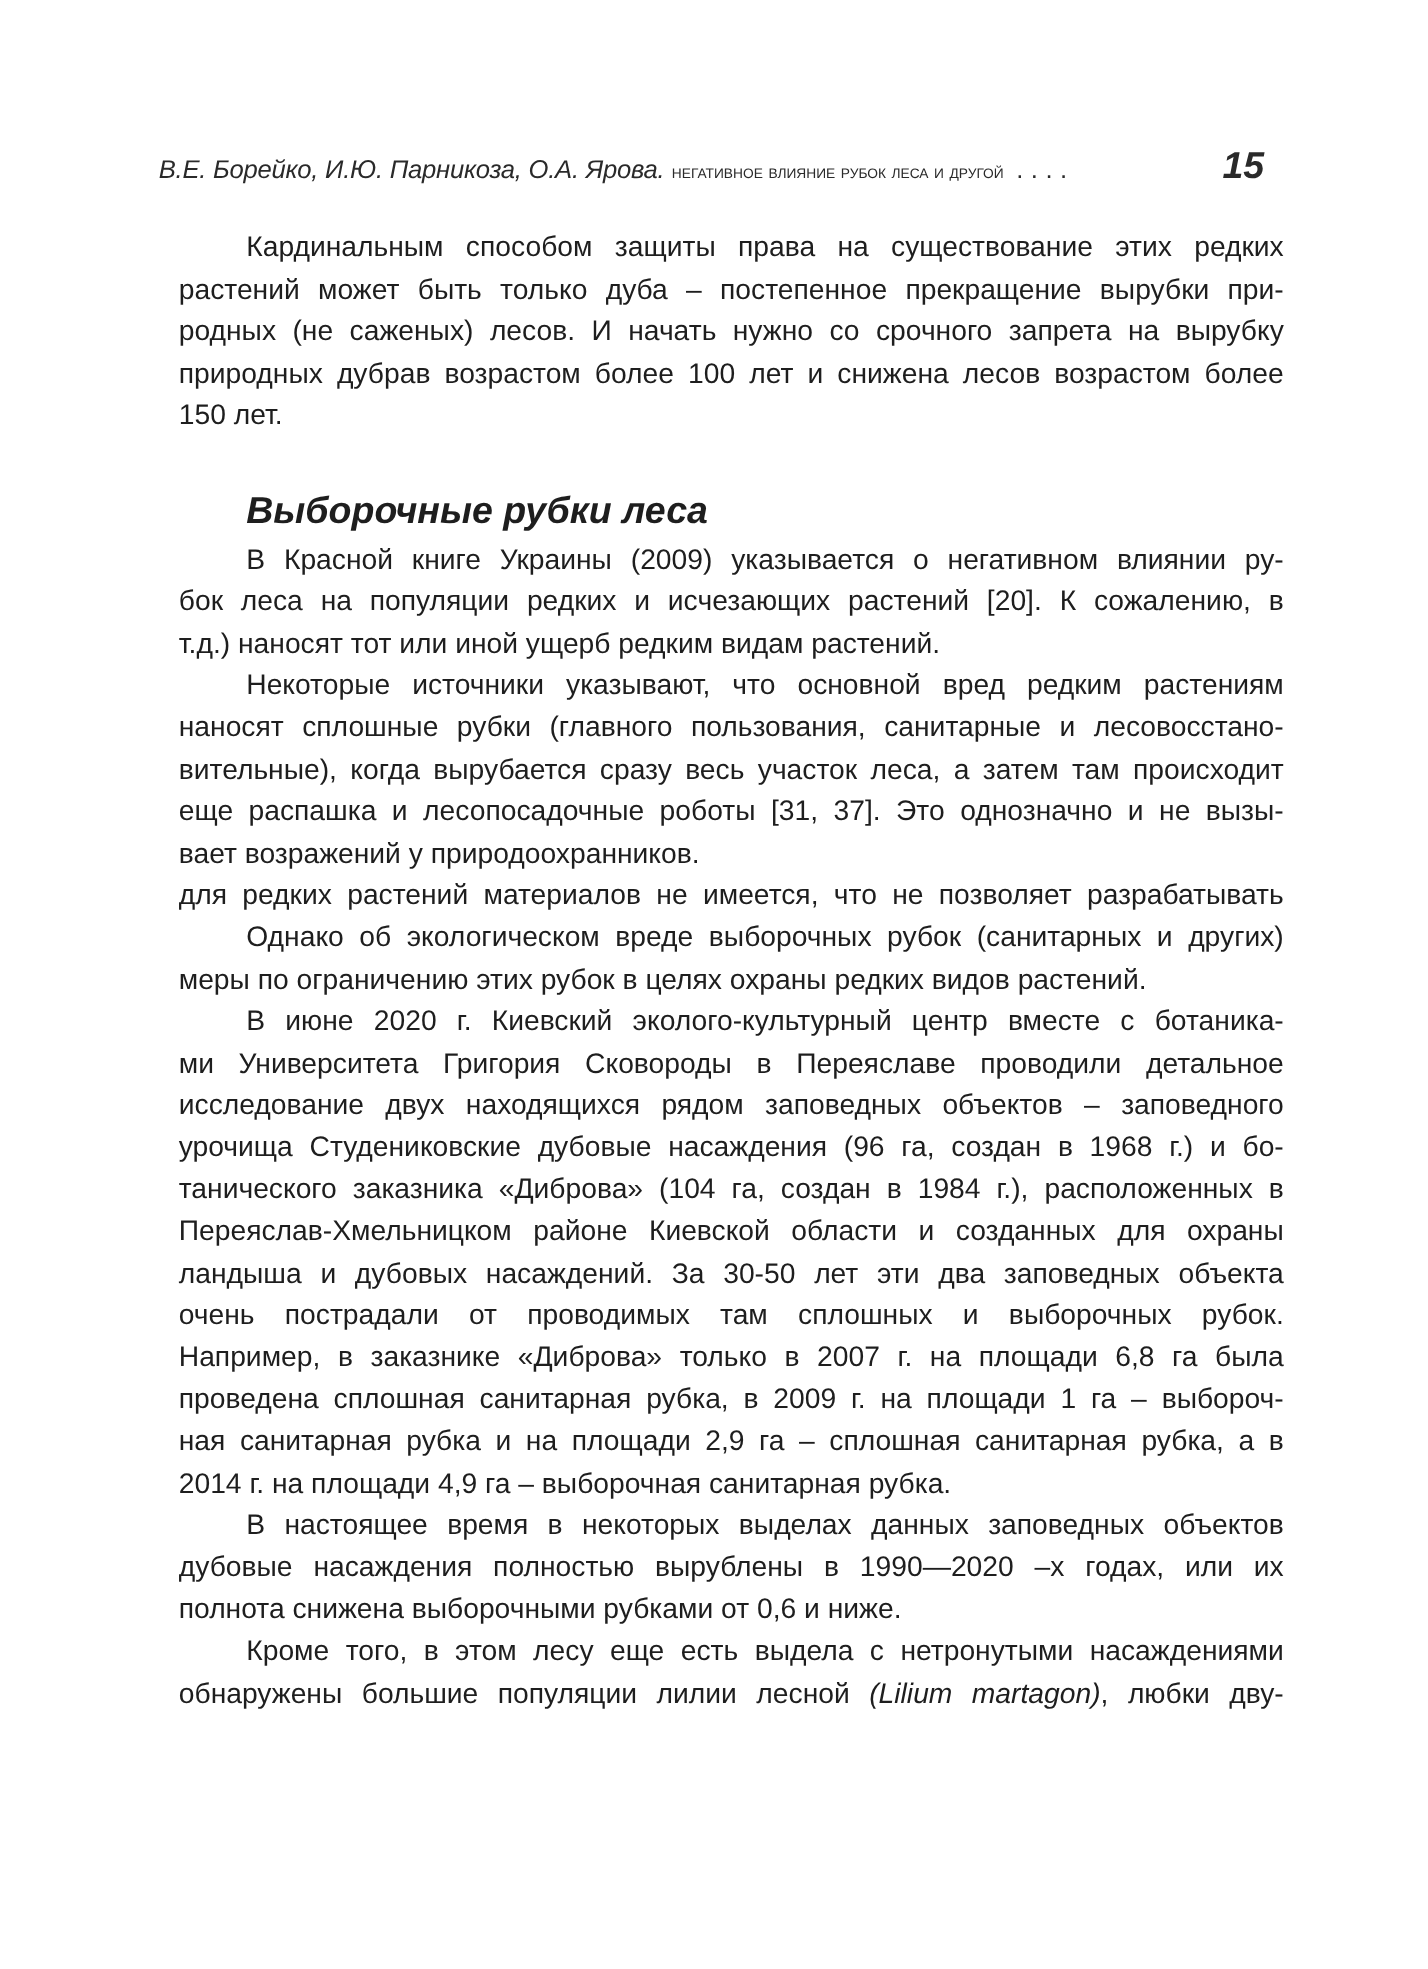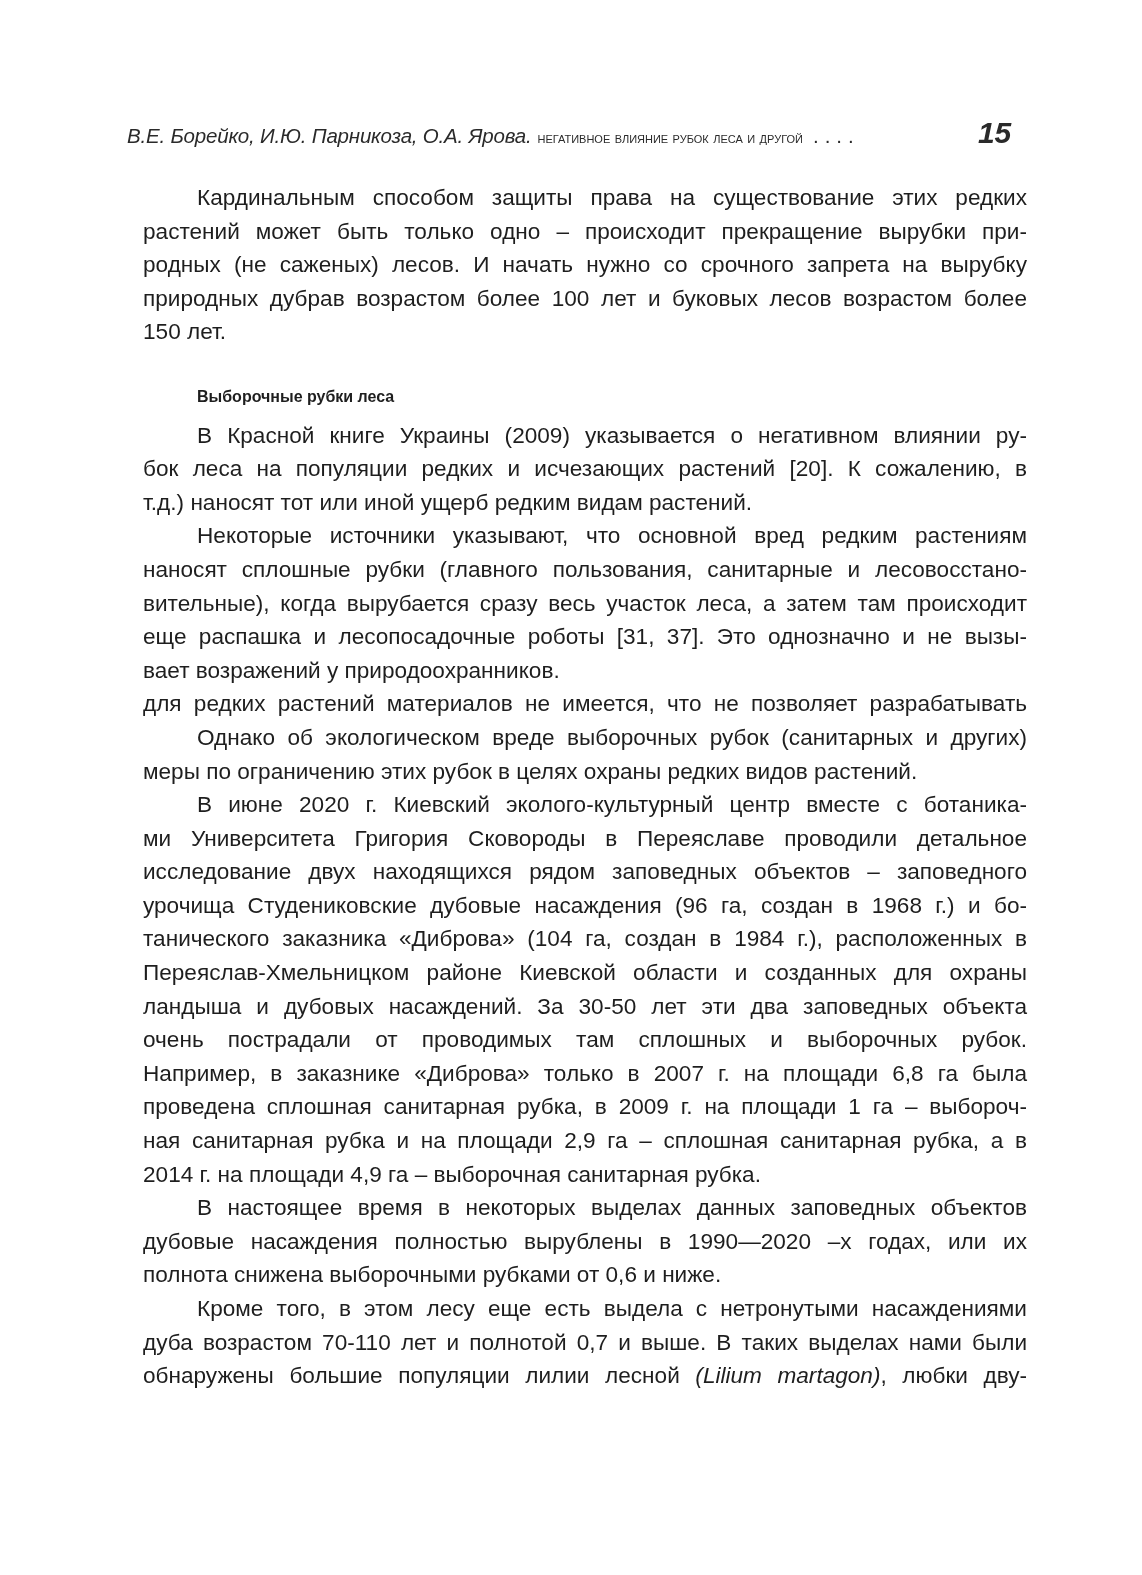--- a/index.html
+++ b/index.html
@@ -72,46 +72,47 @@
     .line.last {
       text-align-last: left;
     }
     .line.indent {
       padding-left: 54px;
     }
     .heading {
       display: block;
       font-weight: bold;
       padding-left: 54px;
-      margin-top: 31px;
+      margin-top: 43px;
       height: 33.6px;
       line-height: 33.6px;
-      font-size: 16px;
+      font-size: 30px;
+      font-style: italic;
     }
     em { }
   </style>
 </head>
 <body>
 
 <div class="page">
 
   <div class="running-head">
     <span class="authors">В.Е. Борейко, И.Ю. Парникоза, О.А. Ярова.</span>
     <span class="title">Негативное влияние рубок леса и другой</span>
     <span class="dots">....</span>
     <span class="page-number">15</span>
   </div>
 
   <div class="body-text">
 
     <div>
       <span class="line indent">Кардинальным способом защиты права на существование этих редких</span>
-      <span class="line">растений может быть только одно – происходит прекращение вырубки при-</span>
+      <span class="line">растений может быть только дуба – постепенное прекращение вырубки при-</span>
       <span class="line">родных (не саженых) лесов. И начать нужно со срочного запрета на вырубку</span>
-      <span class="line">природных дубрав возрастом более 100 лет и буковых лесов возрастом более</span>
+      <span class="line">природных дубрав возрастом более 100 лет и снижена лесов возрастом более</span>
       <span class="line last">150 лет.</span>
     </div>
 
     <div class="heading">Выборочные рубки леса</div>
 
     <div style="margin-top:5px;">
       <span class="line indent">В Красной книге Украины (2009) указывается о негативном влиянии ру-</span>
       <span class="line">бок леса на популяции редких и исчезающих растений [20]. К сожалению, в</span>
       <span class="line last">т.д.) наносят тот или иной ущерб редким видам растений.</span>
     </div>
@@ -146,18 +147,17 @@
     </div>
 
     <div>
       <span class="line indent">В настоящее время в некоторых выделах данных заповедных объектов</span>
       <span class="line">дубовые насаждения полностью вырублены в 1990—2020 –х годах, или их</span>
       <span class="line last">полнота снижена выборочными рубками от 0,6 и ниже.</span>
     </div>
 
     <div>
       <span class="line indent">Кроме того, в этом лесу еще есть выдела с нетронутыми насаждениями</span>
-      <span class="line">дуба возрастом 70-110 лет и полнотой 0,7 и выше. В таких выделах нами были</span>
       <span class="line"><span>обнаружены большие популяции лилии лесной </span><em>(Lilium martagon)</em><span>, любки дву-</span></span>
     </div>
 
   </div>
 </div>
 
 </body></html>

